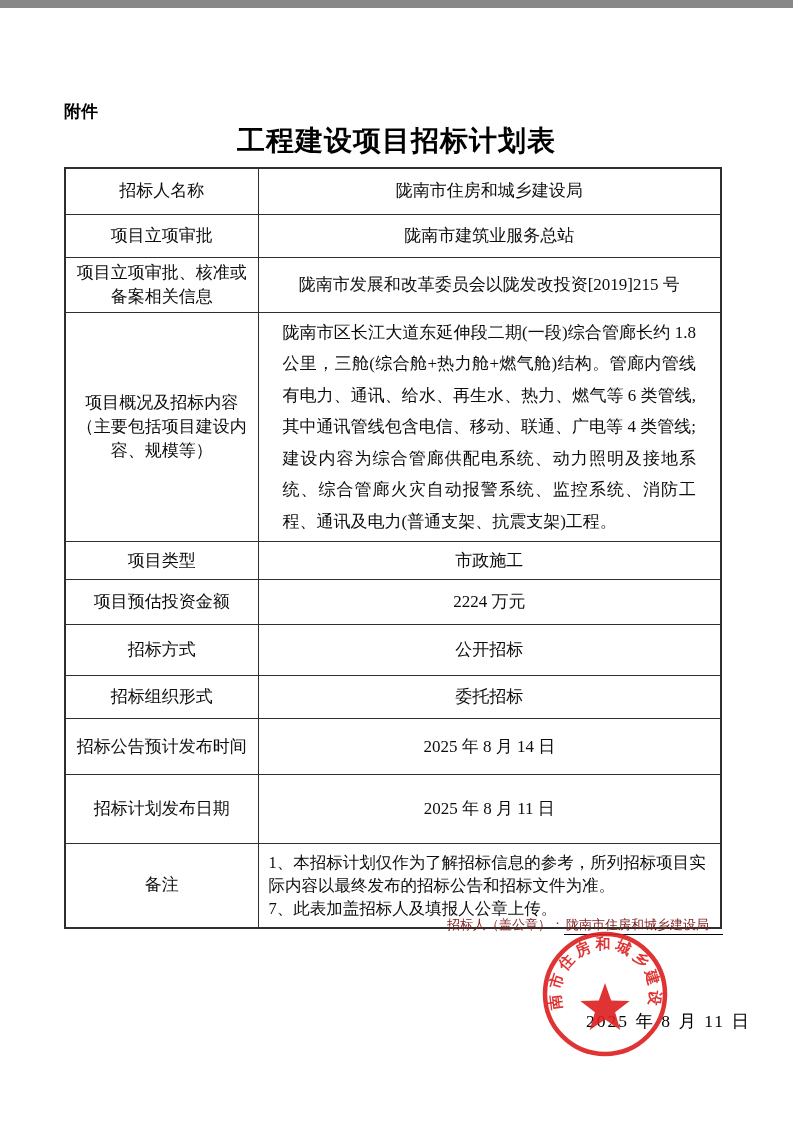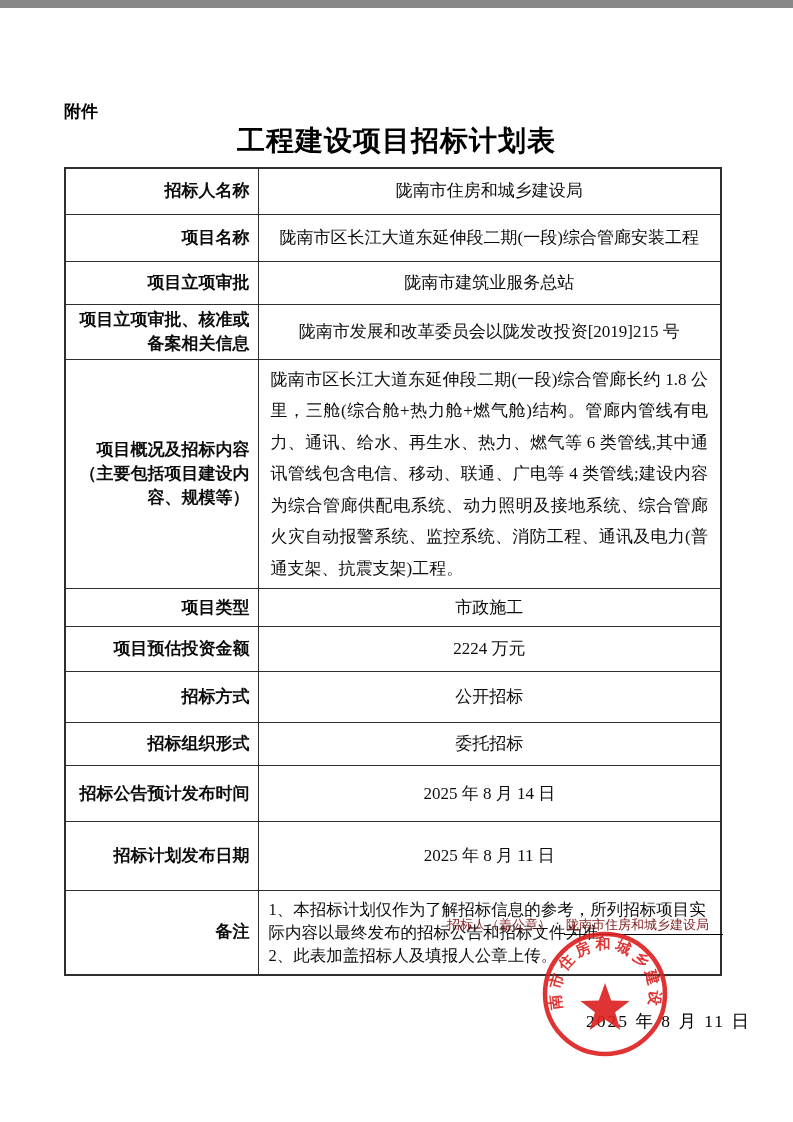--- a/index.html
+++ b/index.html
@@ -29,26 +29,26 @@
     table-layout:fixed;
   }
   table.plan, table.plan td { border:1px solid #2e2e2e; }
   table.plan { border:2px solid #2e2e2e; }
   td {
     font-size:17px; line-height:24px;
     vertical-align:middle;
     padding:3px 8px;
     color:#0d0d0d;
   }
-  td.lbl { text-align:right;font-weight:bold; }
+  td.lbl { text-align:center; }
   td.val { text-align:center; }
   td.val-par {
     text-align:justify;
     line-height:31.5px;
-    padding:4px 12px;
+    padding:4px 24px;
   }
   td.val-remark {
     text-align:left;
     line-height:23px;
     font-size:16.5px;
     padding:6px 10px;
   }
   .footer-sign {
     position:absolute; top:908px; right:70px;
     font-size:13px; color:#7f1d1d; white-space:nowrap;
@@ -80,24 +80,20 @@
   <table class="plan">
     <colgroup>
         <col style="width:193px">
         <col style="width:463px">
       </colgroup>
     <tbody>
         <tr style="height:46px">
       <td class="lbl">招标人名称</td>
       <td class="val">陇南市住房和城乡建设局</td>
     </tr>
-    <tr style="height:47px">
-      <td class="lbl">项目名称</td>
-      <td class="val">陇南市区长江大道东延伸段二期(一段)综合管廊安装工程</td>
-    </tr>
     <tr style="height:43px">
       <td class="lbl">项目立项审批</td>
       <td class="val">陇南市建筑业服务总站</td>
     </tr>
     <tr style="height:45px">
       <td class="lbl">项目立项审批、核准或备案相关信息</td>
       <td class="val">陇南市发展和改革委员会以陇发改投资[2019]215 号</td>
     </tr>
     <tr style="height:190px">
       <td class="lbl">项目概况及招标内容（主要包括项目建设内容、规模等）</td>
@@ -124,21 +120,21 @@
       <td class="val">2025 年 8 月 14 日</td>
     </tr>
     <tr style="height:69px">
       <td class="lbl">招标计划发布日期</td>
       <td class="val">2025 年 8 月 11 日</td>
     </tr>
     <tr style="height:84px">
       <td class="lbl">备注</td>
       <td class="val-remark">
         <div>1、本招标计划仅作为了解招标信息的参考，所列招标项目实际内容以最终发布的招标公告和招标文件为准。</div>
-        <div>2、此表加盖招标人及填报人公章上传。</div>
+        <div>7、此表加盖招标人及填报人公章上传。</div>
       </td>
     </tr>
   </tbody>
     </table>
 
   <div class="footer-sign"><span>招标人（盖公章）：</span><span class="signer-name">陇南市住房和城乡建设局</span></div>
 
   <div class="footer-date">2025 年 8 月 11 日</div>
 
   <svg class="stamp" viewBox="0 0 134 134" xmlns="http://www.w3.org/2000/svg">

